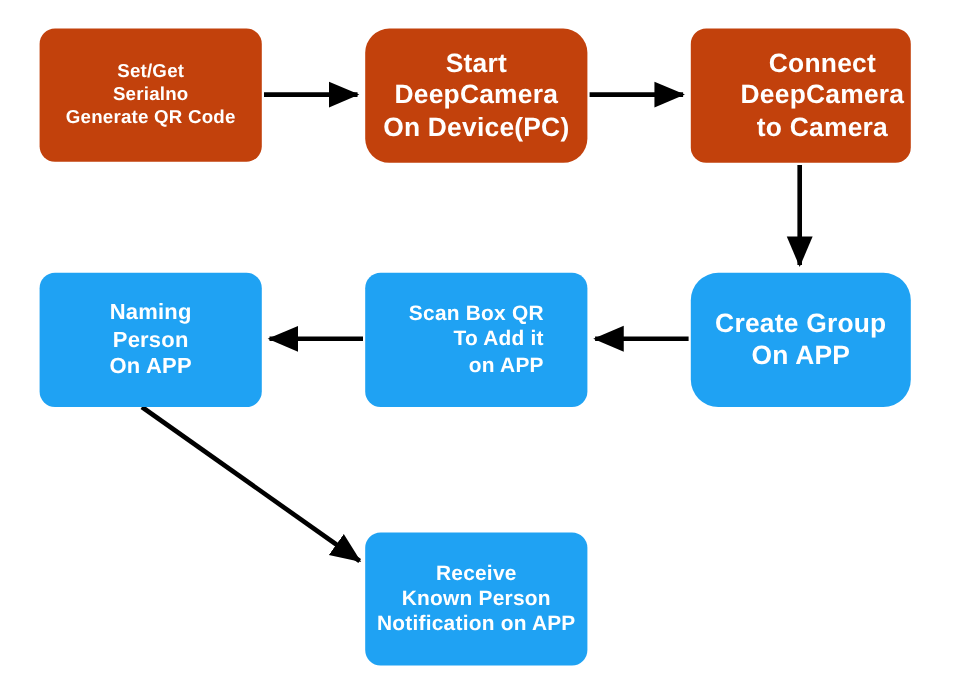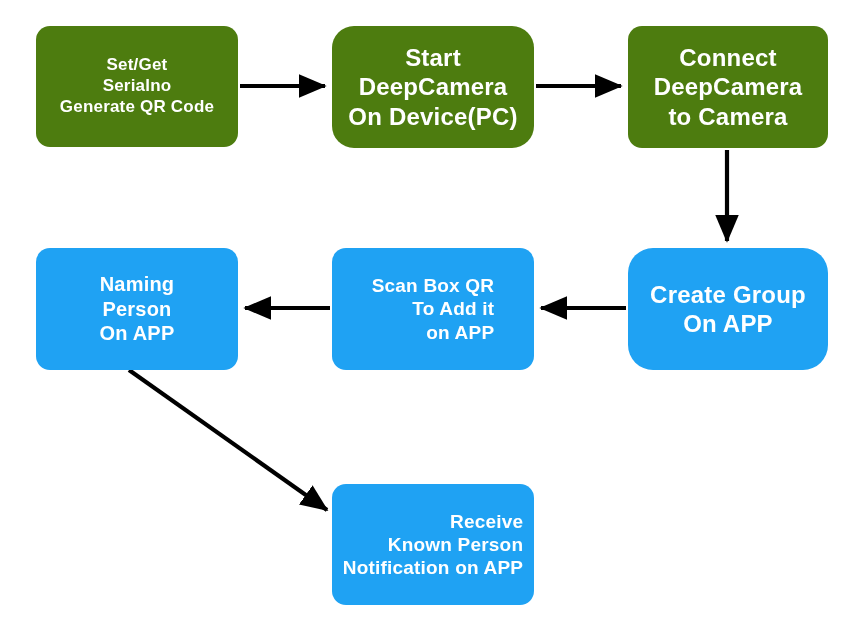--- a/index.html
+++ b/index.html
@@ -36,57 +36,57 @@
     justify-content: center;
     text-align: center;
     color: #ffffff;
     font-weight: bold;
     line-height: 1.22;
     padding: 4px 6px;
     white-space: pre-line;
     letter-spacing: 0.2px;
     text-rendering: optimizeLegibility;
   }
-  .node-green { background: #4d7c0f; }
+  .node-green { background: #c2410c; }
   .node-blue  { background: #1fa2f3; }
 
   
   #node-serialno {
     left: 36px;  top: 26px;  width: 202px; height: 121px;
     font-size: 17px;
   }
   #node-start-deepcamera {
     left: 332px; top: 26px;  width: 202px; height: 122px;
     font-size: 24px;
     border-radius: 22px;
   }
   #node-connect-camera {
     left: 628px; top: 26px;  width: 200px; height: 122px;
     font-size: 24px;
+    justify-content: flex-end;
   }
   
   #node-naming-person {
     left: 36px;  top: 248px; width: 202px; height: 122px;
     font-size: 20px;
   }
   #node-scan-box-qr {
     left: 332px; top: 248px; width: 202px; height: 122px;
     font-size: 19px;
     text-align: right;
   }
   #node-create-group {
     left: 628px; top: 248px; width: 200px; height: 122px;
     font-size: 24px;
     border-radius: 25px;
   }
   
   #node-receive-notification {
     left: 332px; top: 484px; width: 202px; height: 121px;
     font-size: 19px;
-    text-align: right;
   }
 </style>
 </head>
 <body>
 
 <div id="flow-canvas">
 
   <svg class="arrow-layer" viewBox="0 0 866 618" width="866" height="618" xmlns="http://www.w3.org/2000/svg">
     <defs>
       <marker id="arrowhead" markerWidth="7" markerHeight="7" refX="6.2" refY="3.1" orient="auto" markerUnits="strokeWidth">

